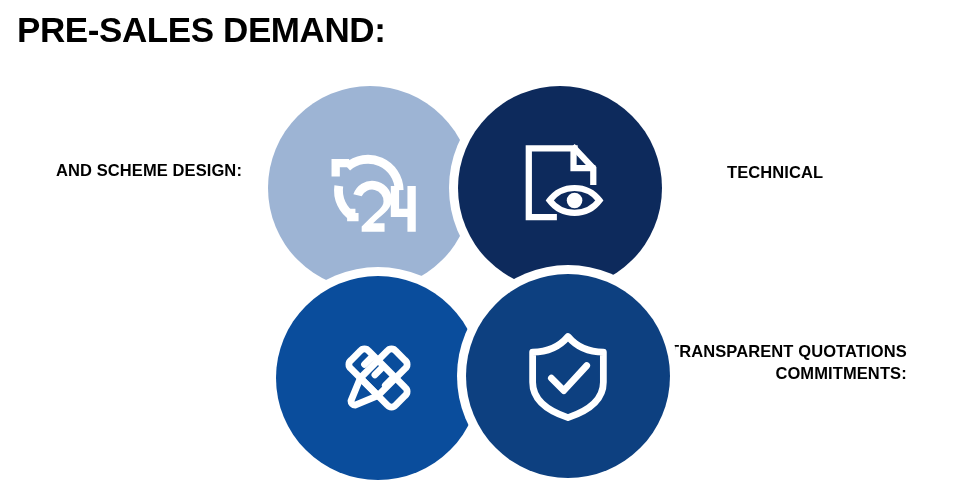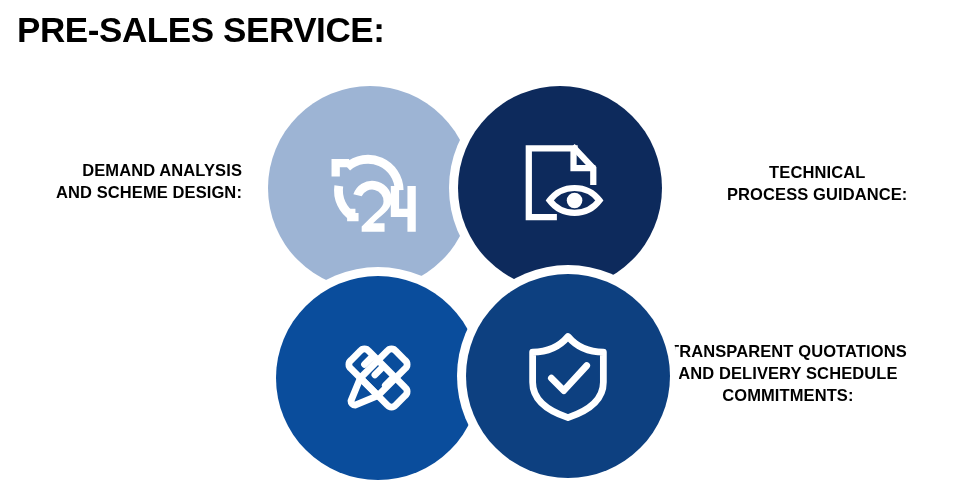--- a/index.html
+++ b/index.html
@@ -94,21 +94,21 @@
     position: absolute;
     color: #000000;
     font-size: 16.5px;
     font-weight: bold;
     line-height: 1.33;
     letter-spacing: 0.1px;
     text-transform: uppercase;
     white-space: nowrap;
   }
   .label-left  { text-align: right; }
-  .label-right { text-align: center;  }
+  .label-right { text-align: right;  }
 
   .label-demand {
     right: 718px;
     top: 160px;
   }
   .label-technical {
     left: 727px;
     top: 162px;
   }
   .label-sample {
@@ -117,21 +117,21 @@
   }
   .label-transparent {
     left: 669px;
     top: 341px;
   }
   .label span { display: block; }
 </style>
 </head>
 <body>
 
-<div class="page-title">PRE-SALES SERVICE:</div>
+<div class="page-title">PRE-SALES DEMAND:</div>
 
 <div class="cluster">
 
   <div class="circle circle-tl ring">
     <span class="icon-wrap">
       <svg viewBox="0 0 100 100" aria-hidden="true">
         <g fill="none" stroke="#ffffff" stroke-width="8.5" stroke-linecap="butt">
 
           <path d="M 28 30 A 30 30 0 0 1 78 52"></path>
 
@@ -209,29 +209,26 @@
                    C 26 27 40 24 50 12 Z"></path>
           <path d="M 34 52 L 46 64 L 68 40"></path>
         </g>
       </svg>
     </span>
   </div>
 
 </div>
 
 <div class="label label-left label-demand">
-  <span>DEMAND ANALYSIS</span>
   <span>AND SCHEME DESIGN:</span>
 </div>
 
 <div class="label label-right label-technical">
   <span>TECHNICAL</span>
-  <span>PROCESS GUIDANCE:</span>
 </div>
 
 <div class="label label-left label-sample">
 </div>
 
 <div class="label label-right label-transparent">
   <span>TRANSPARENT QUOTATIONS</span>
-  <span>AND DELIVERY SCHEDULE</span>
   <span>COMMITMENTS:</span>
 </div>
 
 </body></html>

